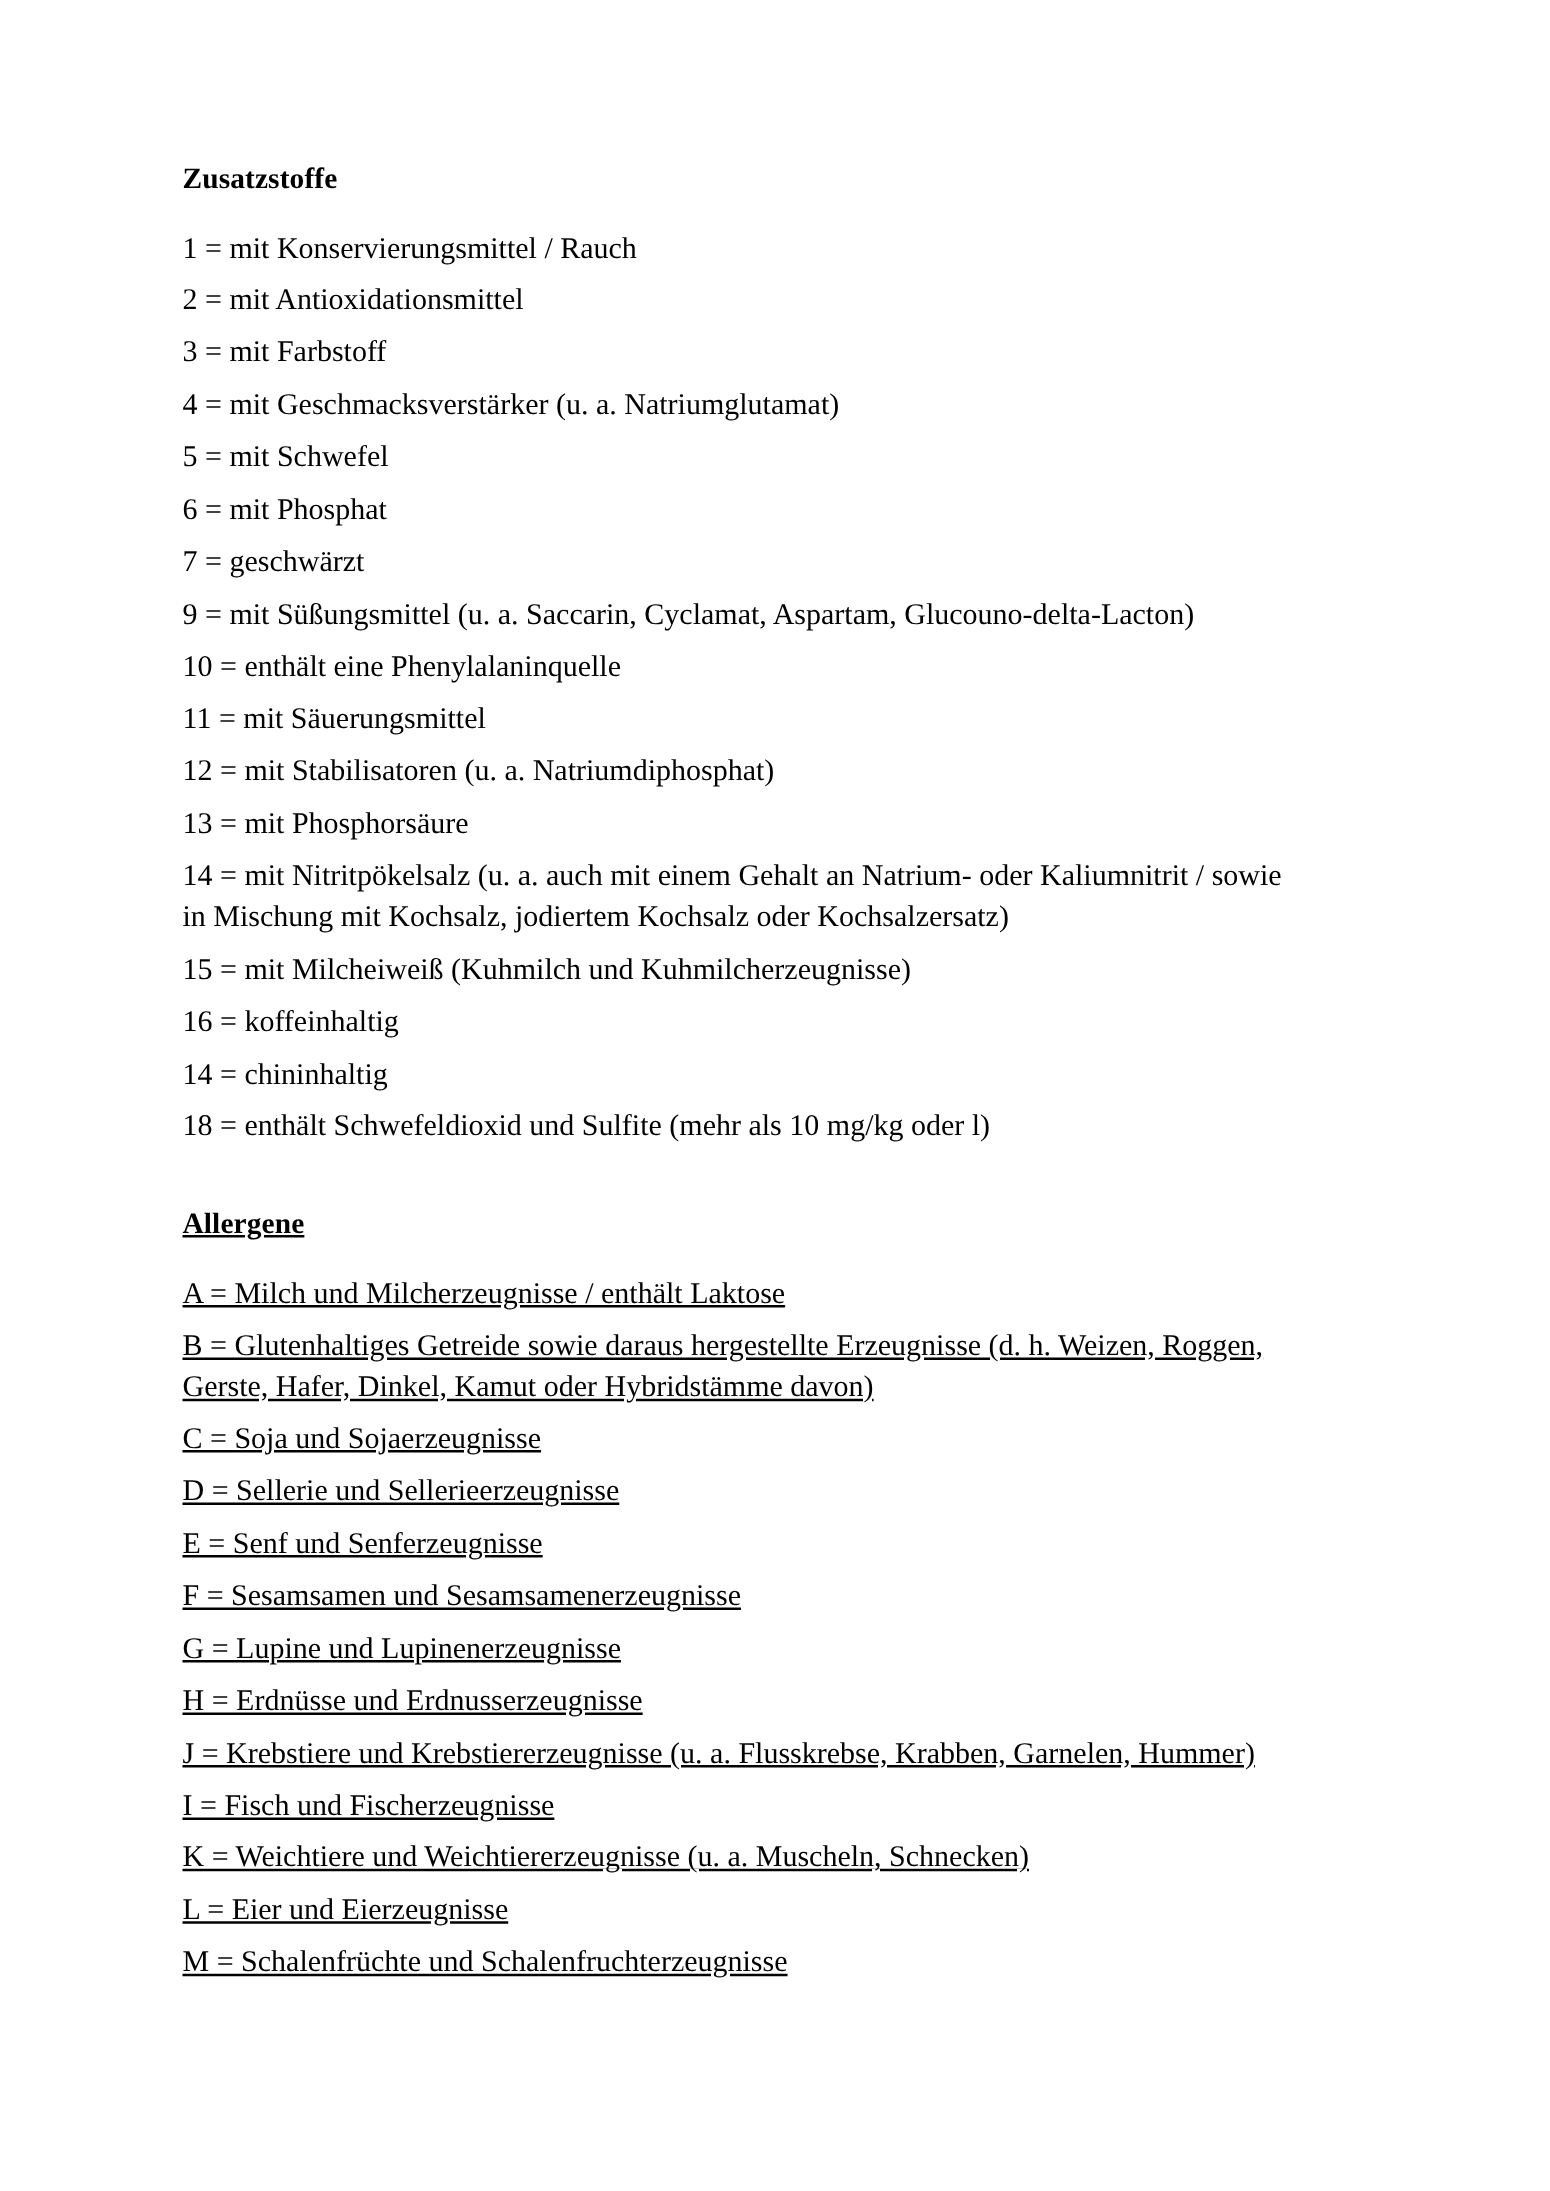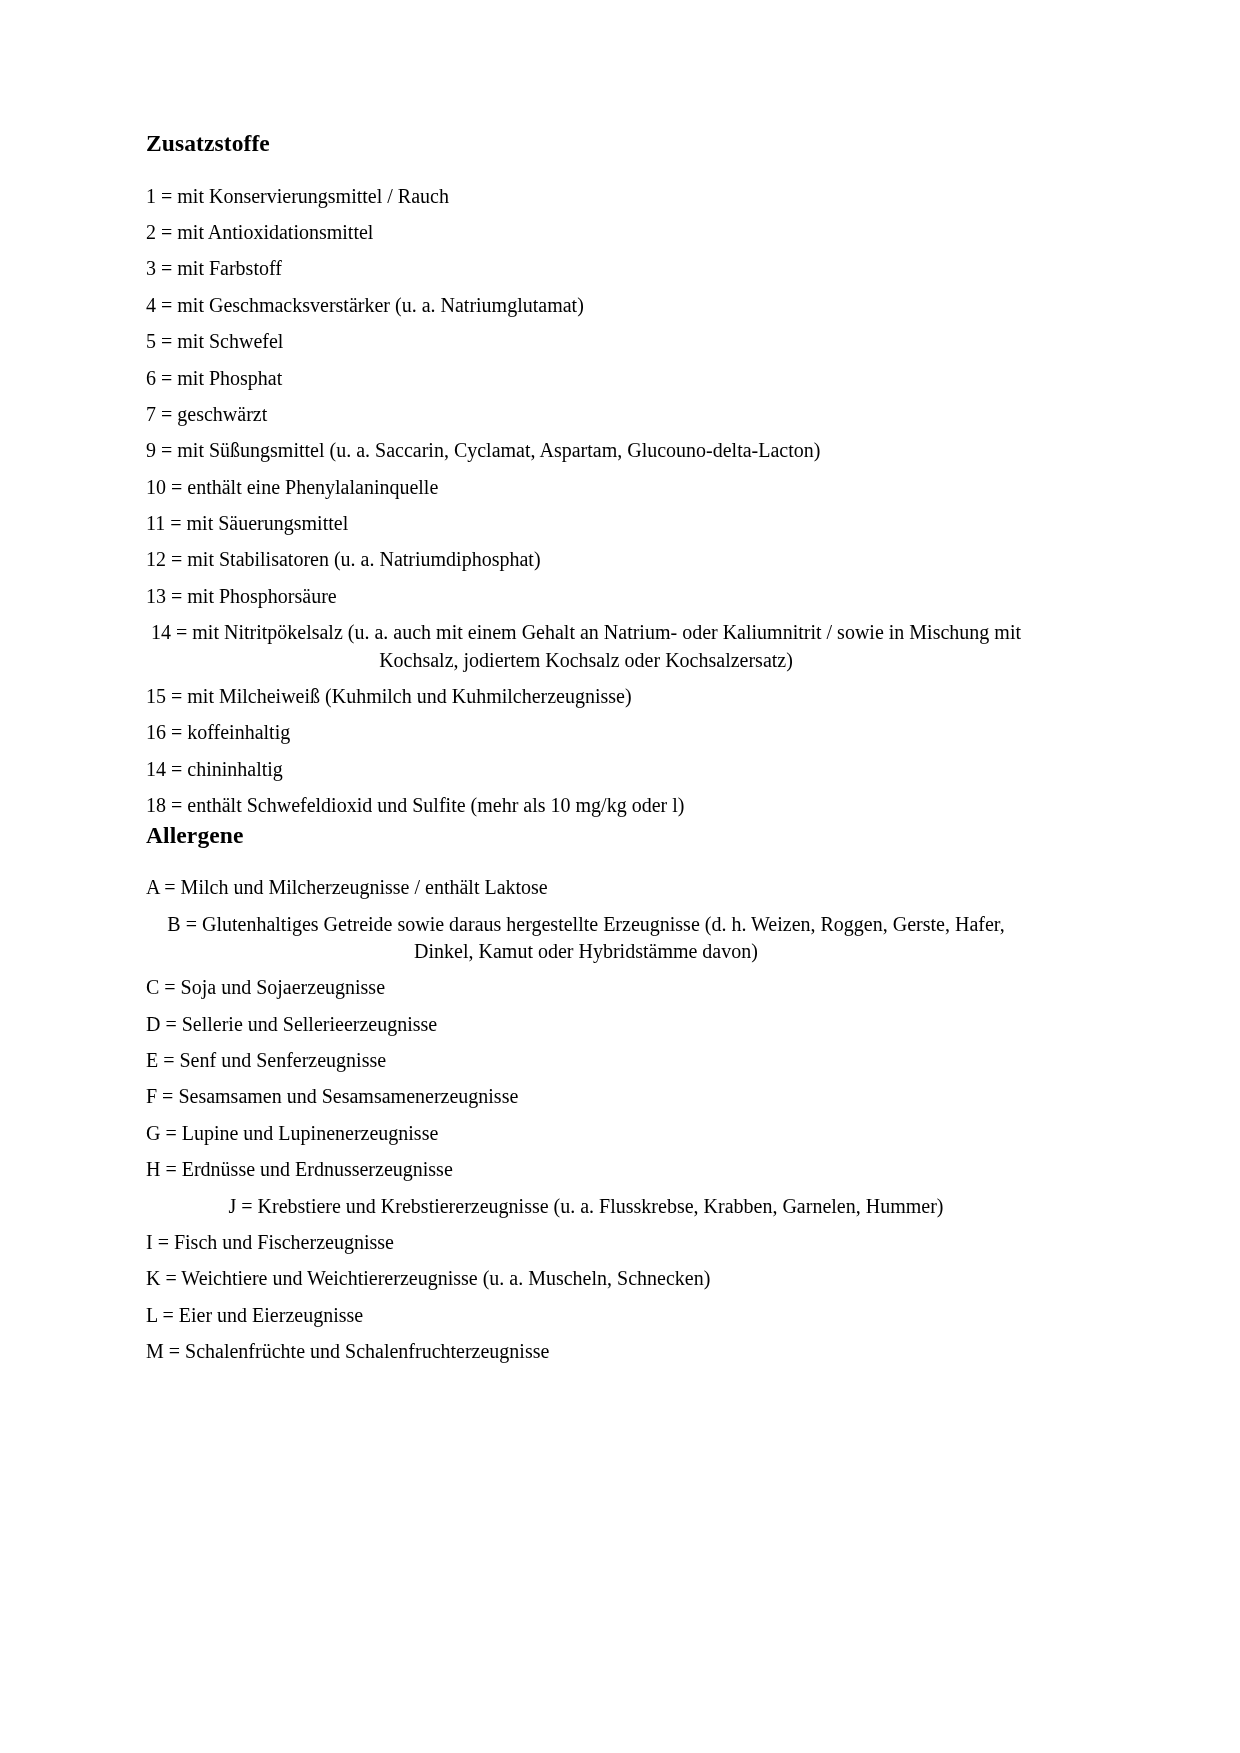--- a/index.html
+++ b/index.html
@@ -15,44 +15,45 @@
     -webkit-font-smoothing: antialiased;
   }
   .page {
     position: relative;
     width: 1240px;
     height: 1287px;
     box-sizing: border-box;
     padding: 128px 150px 0 146px;
   }
   .section + .section {
+    margin-top: 46px;
+    text-decoration: underline;
   }
   .section-heading {
     font-family: "Liberation Serif", serif;
     font-weight: bold;
     font-size: 23.5px;
     line-height: 1.3;
     margin: 0 0 24px 0;
     letter-spacing: 0.1px;
   }
   .entry-list {
     margin: 0;
     padding: 0;
     list-style: none;
   }
   .entry {
-    font-size: 20px;
+    font-size: 24px;
     line-height: 1.37;
     margin: 0 0 9px 0;
     text-align: left;
     max-width: 860px;
   }
   .entry.wrap {
     max-width: 880px;
-    text-align: center;
   }
   .entry:last-child {
     margin-bottom: 0;
   }
 </style>
 </head>
 <body>
 
 <div class="page">
 

